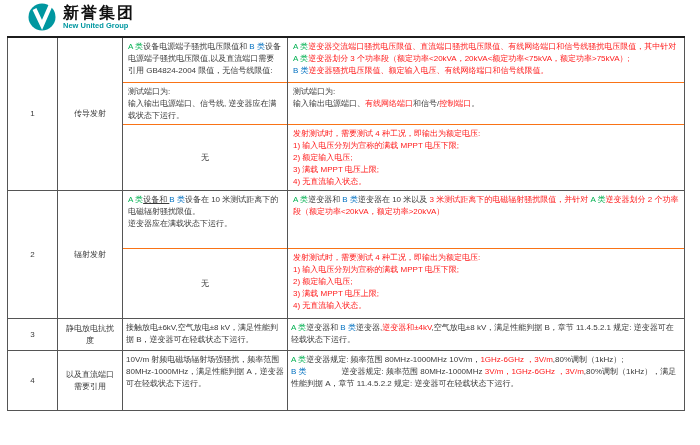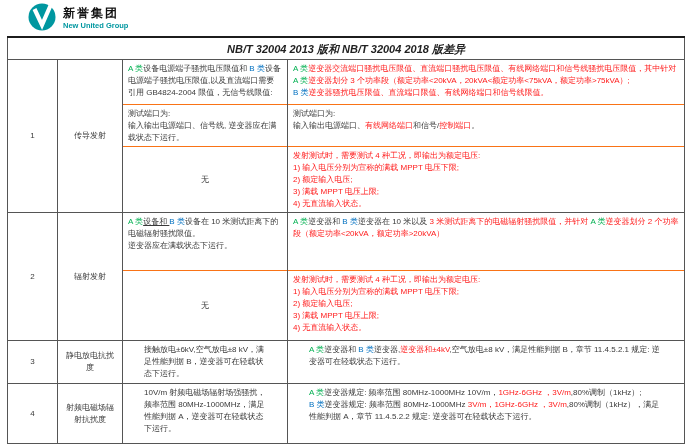--- a/index.html
+++ b/index.html
@@ -4,21 +4,21 @@
 <style>
   html,body{margin:0;padding:0;background:#ffffff;}
   .page{
     position:relative;width:700px;height:445px;background:#ffffff;
     font-family:"Liberation Sans","DejaVu Sans",sans-serif;
     color:#3a3a3a;overflow:hidden;
   }
   
   .logo{position:absolute;left:28px;top:3px;display:flex;align-items:center;gap:7px;}
   .logo svg{display:block;}
-  .logo-cn{font-size:12px;font-weight:bold;color:#111;letter-spacing:2px;line-height:16px;}
+  .logo-cn{font-size:16px;font-weight:bold;color:#111;letter-spacing:2px;line-height:16px;}
   .logo-en{font-size:7.5px;font-weight:bold;color:#0097a0;line-height:9px;}
   
   table.diff{
     position:absolute;left:7px;top:36px;width:677px;
     border-collapse:collapse;table-layout:fixed;
     font-size:8px;line-height:12px;
   }
   table.diff td,table.diff th{border:1px solid #555;}
   table.diff{border-top:2px solid #1c1c1c;}
   tr.title-row td{
@@ -34,21 +34,21 @@
   td.item{ text-align:center;vertical-align:middle;padding:0 6px;word-break:break-all; }
   td.group{ padding:0;vertical-align:top; }
   .sub{
     box-sizing:border-box;border-bottom:1px solid #f97316;
     padding:3px 5px;overflow:hidden;white-space:pre-wrap;word-break:break-all;
   }
   .sub:last-child{border-bottom:none;}
   .h45{height:45px}.h42{height:42px}.h65{height:65px}.h58{height:58px}.h69{height:69px}
   .sub.center{display:flex;align-items:center;justify-content:center;padding:0;}
   td.text{
-    vertical-align:top;padding:3px 21px;white-space:pre-wrap;word-break:break-all;
+    vertical-align:top;padding:3px 3px;white-space:pre-wrap;word-break:break-all;
     box-sizing:border-box;
   }
   tr.r3 td{height:31px;}
   tr.r4 td{height:59px;}
 </style>
 </head>
 <body>
 
 <div class="page">
 
@@ -67,37 +67,34 @@
 
   <table class="diff">
     <colgroup>
       <col style="width:50px">
         <col style="width:65px">
         <col style="width:165px">
         <col style="width:397px">
     </colgroup>
 
     <tbody>
-        <tr class="title-row">
-      <td colspan="4">NB/T 32004 2013 版和 NB/T 32004 2018 版差异</td>
-    </tr>
 
 
     <tr class="row r1">
       <td class="no">1</td>
       <td class="item">传导发射</td>
       <td class="group">
         <div class="sub h45"><span style="color: rgb(0, 176, 80);">A 类</span><span style="color: rgb(58, 58, 58);">设备电源端子骚扰电压限值和 </span><span style="color: rgb(0, 112, 192);">B 类</span><span style="color: rgb(58, 58, 58);">设备电源端子骚扰电压限值,以及直流端口需要引用 GB4824-2004 限值，无信号线限值:</span></div>
         <div class="sub h42"><span style="color: rgb(58, 58, 58);">测试端口为:
 输入输出电源端口、信号线, 逆变器应在满载状态下运行。</span></div>
         <div class="sub h65 center"><span style="color: rgb(58, 58, 58);">无</span></div>
       </td>
       <td class="group">
         <div class="sub h45"><span style="color: rgb(0, 176, 80);">A 类</span><span style="color: rgb(255, 26, 26);">逆变器交流端口骚扰电压限值、直流端口骚扰电压限值、有线网络端口和信号线骚扰电压限值，其中针对 </span><span style="color: rgb(0, 176, 80);">A 类</span><span style="color: rgb(255, 26, 26);">逆变器划分 3 个功率段（额定功率&lt;20kVA，20kVA&lt;额定功率&lt;75kVA，额定功率&gt;75kVA）;
-</span><span style="color: rgb(0, 112, 192);">B 类</span><span style="color: rgb(255, 26, 26);">逆变器骚扰电压限值、直流端口限值、有线网络端口和信号线限值。</span></div>
+</span><span style="color: rgb(0, 112, 192);">B 类</span><span style="color: rgb(255, 26, 26);">逆变器骚扰电压限值、额定输入电压、有线网络端口和信号线限值。</span></div>
         <div class="sub h42"><span style="color: rgb(58, 58, 58);">测试端口为:
 输入输出电源端口、</span><span style="color: rgb(255, 26, 26); text-align: right;">有线网络端口</span><span style="color: rgb(58, 58, 58);">和信号/</span><span style="color: rgb(255, 26, 26);">控制端口</span><span style="color: rgb(58, 58, 58);">。</span></div>
         <div class="sub h65"><span style="color: rgb(255, 26, 26);">发射测试时，需要测试 4 种工况，即输出为额定电压:
 1) 输入电压分别为宣称的满载 MPPT 电压下限;
 2) 额定输入电压;
 3) 满载 MPPT 电压上限;
 4) 无直流输入状态。</span></div>
       </td>
     </tr>
 
@@ -121,21 +118,21 @@
 
     <tr class="row r3">
       <td class="no">3</td>
       <td class="item">静电放电抗扰度</td>
       <td class="text"><span style="color: rgb(58, 58, 58);">接触放电±6kV,空气放电±8 kV，满足性能判据 B，逆变器可在轻载状态下运行。</span></td>
       <td class="text"><span style="color: rgb(0, 176, 80);">A 类</span><span style="color: rgb(58, 58, 58);">逆变器和 </span><span style="color: rgb(0, 112, 192);">B 类</span><span style="color: rgb(58, 58, 58); text-align: center;">逆变器,</span><span style="color: rgb(255, 26, 26);">逆变器和±4kV</span><span style="color: rgb(58, 58, 58);">,空气放电±8 kV，满足性能判据 B，章节 11.4.5.2.1 规定: 逆变器可在轻载状态下运行。</span></td>
     </tr>
 
     <tr class="row r4">
       <td class="no">4</td>
-      <td class="item">射频电磁场辐射抗扰度</td>
+      <td class="item">以及直流端口需要引用</td>
       <td class="text"><span style="color: rgb(58, 58, 58);">10V/m 射频电磁场辐射场强骚扰，频率范围 80MHz-1000MHz，满足性能判据 A，逆变器可在轻载状态下运行。</span></td>
       <td class="text"><span style="color: rgb(0, 176, 80);">A 类</span><span style="color: rgb(58, 58, 58);">逆变器规定: 频率范围 80MHz-1000MHz 10V/m，</span><span style="color: rgb(255, 26, 26);">1GHz-6GHz ，3V/m</span><span style="color: rgb(58, 58, 58);">,80%调制（1kHz）;
-</span><span style="color: rgb(0, 112, 192);">B 类</span><span style="color: rgb(58, 58, 58);">逆变器规定: 频率范围 80MHz-1000MHz </span><span style="color: rgb(255, 26, 26); text-align: right;">3V/m，1GHz-6GHz ，3V/m</span><span style="color: rgb(58, 58, 58);">,80%调制（1kHz），满足性能判据 A，章节 11.4.5.2.2 规定: 逆变器可在轻载状态下运行。</span></td>
+</span><span style="color: rgb(0, 112, 192);">B 类</span><span style="color: rgb(58, 58, 58); margin-left: 35px;">逆变器规定: 频率范围 80MHz-1000MHz </span><span style="color: rgb(255, 26, 26); text-align: right;">3V/m，1GHz-6GHz ，3V/m</span><span style="color: rgb(58, 58, 58);">,80%调制（1kHz），满足性能判据 A，章节 11.4.5.2.2 规定: 逆变器可在轻载状态下运行。</span></td>
     </tr>
   </tbody>
     </table>
 
 </div>
 
 </body></html>

